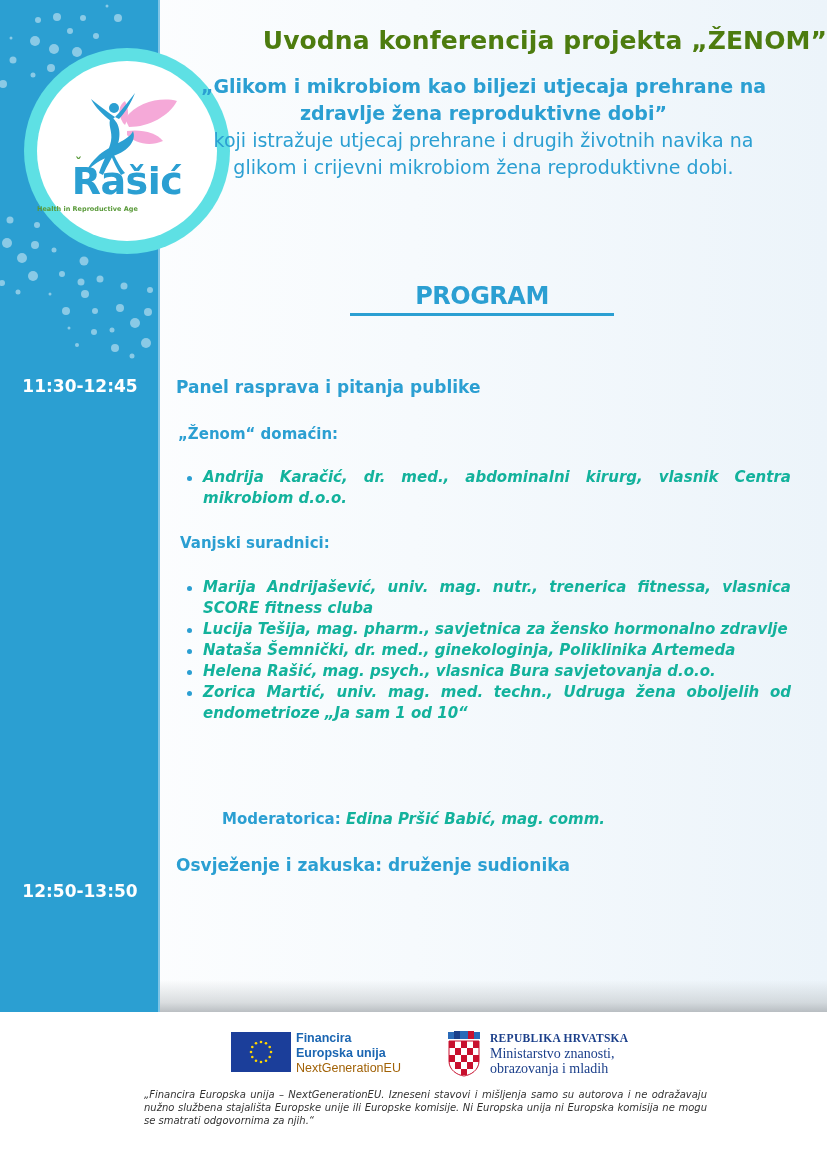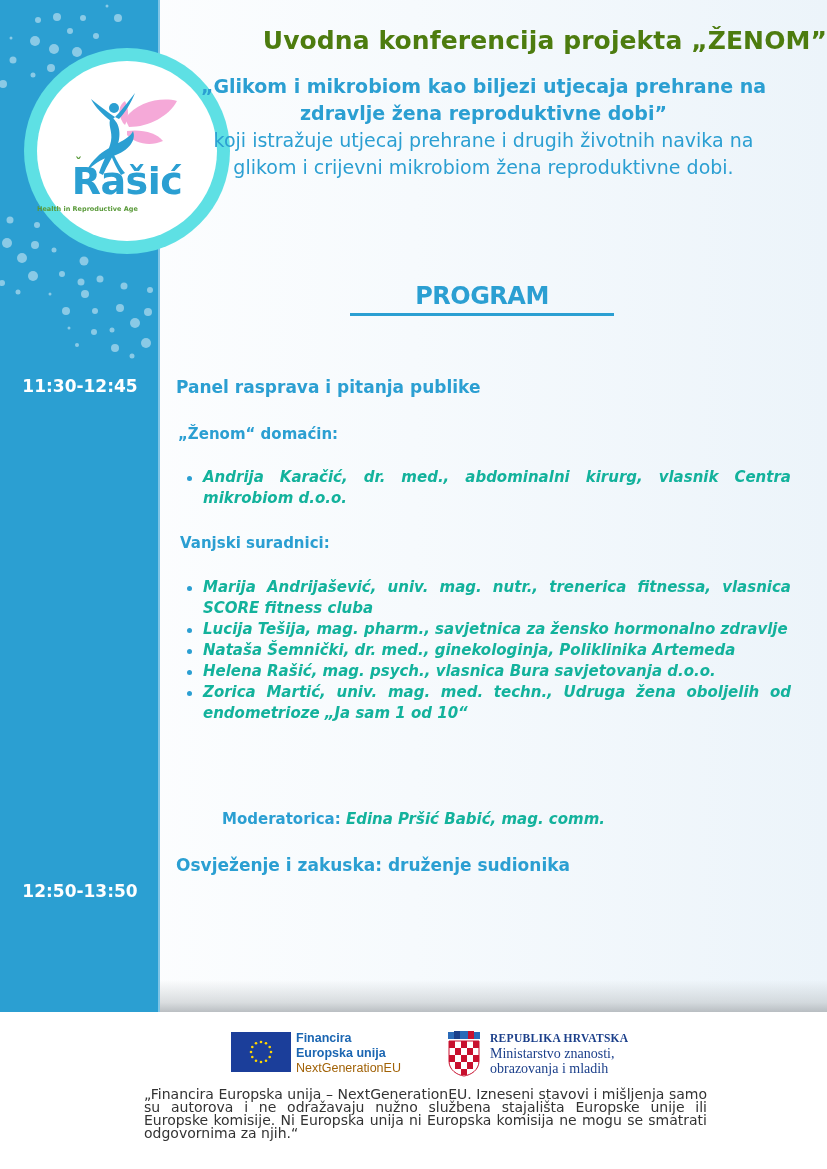--- a/index.html
+++ b/index.html
@@ -105,21 +105,21 @@
   .eu-text .l3 { color: #a16207; display: block; }
   .hr-crest { position: absolute; left: 447px; top: 1031px; }
   .hr-text {
     position: absolute; left: 490px; top: 1031px; font-family: "Liberation Serif", serif;
     color: #1b3f8a; line-height: 15px;
   }
   .hr-text .h1 { font-size: 11.5px; font-weight: bold; display: block; letter-spacing: 0.3px; }
   .hr-text .h2, .hr-text .h3 { font-size: 14px; display: block; }
   .disclaimer {
     position: absolute; left: 144px; top: 1088px; width: 563px;
-    font-size: 14px; line-height: 13px; color: #333; text-align: justify;
+    font-size: 10px; line-height: 13px; font-style: italic; color: #333; text-align: justify;
   }
 </style>
 </head>
 <body>
 
 <div class="page">
   <div class="main-area"></div>
   <div class="sidebar"></div>
   <div class="bottom-shade"></div>
 

